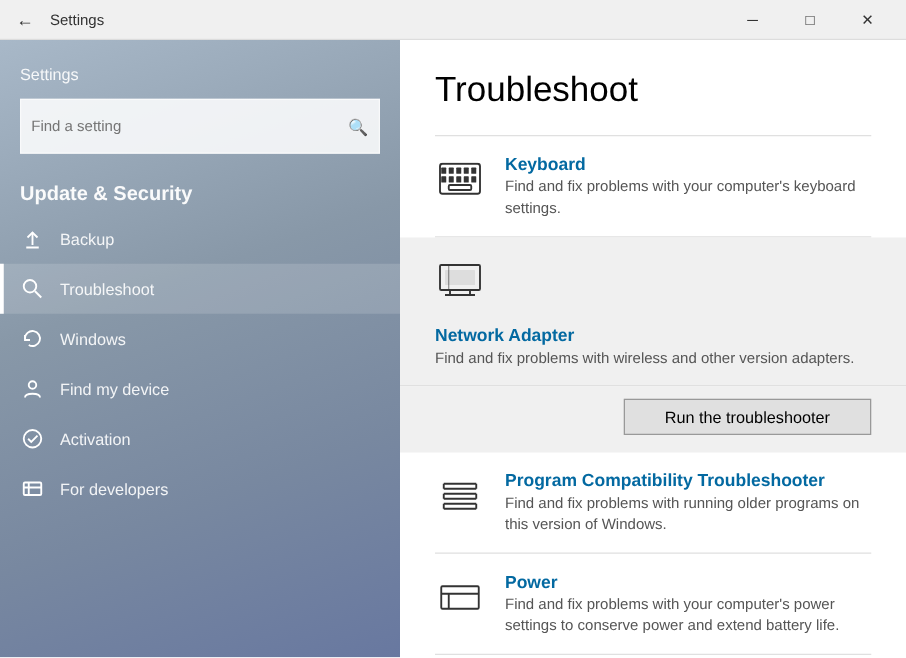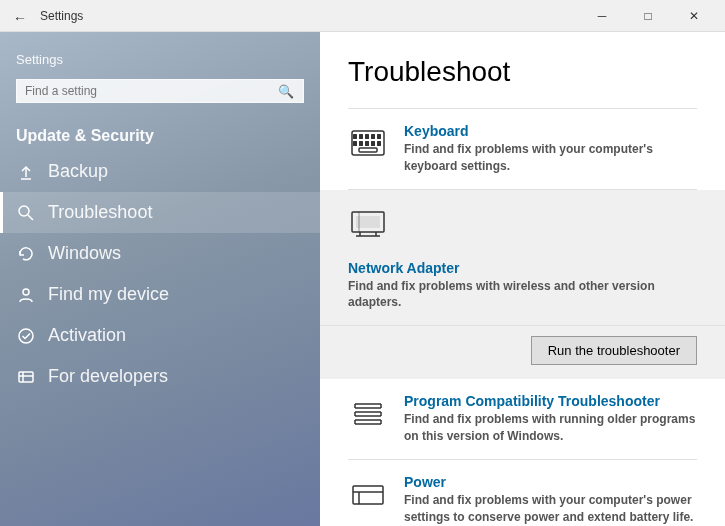--- a/index.html
+++ b/index.html
@@ -81,21 +81,21 @@
       font-size: 13px;
       color: rgba(255,255,255,0.9);
       margin-bottom: 12px;
     }
 
     .search-box {
       display: flex;
       align-items: center;
       background: rgba(255,255,255,0.85);
       border: 1px solid rgba(255,255,255,0.6);
-      height: 24px;
+      height: 44px;
       padding: 0 8px;
     }
     .search-input {
       flex: 1;
       border: none;
       background: transparent;
       font-size: 12px;
       color: #333;
       outline: none;
     }
@@ -129,21 +129,21 @@
     .nav-icon {
       width: 20px;
       height: 20px;
       display: flex;
       align-items: center;
       justify-content: center;
       flex-shrink: 0;
       font-size: 15px;
     }
     .nav-label {
-      font-size: 18px;
+      font-size: 13px;
       text-align: right;
     }
 
     
     .right-panel {
       flex: 1;
       background: #fff;
       overflow-y: auto;
       padding: 24px 28px;
     }
@@ -180,21 +180,20 @@
     .item-name {
       font-size: 14px;
       font-weight: 600;
       color: #0369a1;
       margin-bottom: 2px;
     }
     .item-desc {
       font-size: 12px;
       color: #555;
       line-height: 1.4;
-      font-weight: bold;
     }
 
     
     .troubleshoot-item.selected {
       background: #f0f0f0;
       margin: 0 -28px;
       padding: 14px 28px;
       flex-direction: column;
     }
 
@@ -203,21 +202,21 @@
       justify-content: flex-end;
       padding: 10px 0 14px 0;
       background: #f0f0f0;
       margin: 0 -28px;
       padding: 10px 28px 14px 28px;
     }
 
     .btn-run {
       background: #e0e0e0;
       border: 1px solid #999;
-      padding: 6px 16px;
+      padding: 6px 32px;
       font-size: 13px;
       cursor: pointer;
       color: #000;
     }
 
     
     .right-panel::-webkit-scrollbar { width: 8px; }
     .right-panel::-webkit-scrollbar-track { background: #f0f0f0; }
     .right-panel::-webkit-scrollbar-thumb { background: #bbb; }
   </style>

